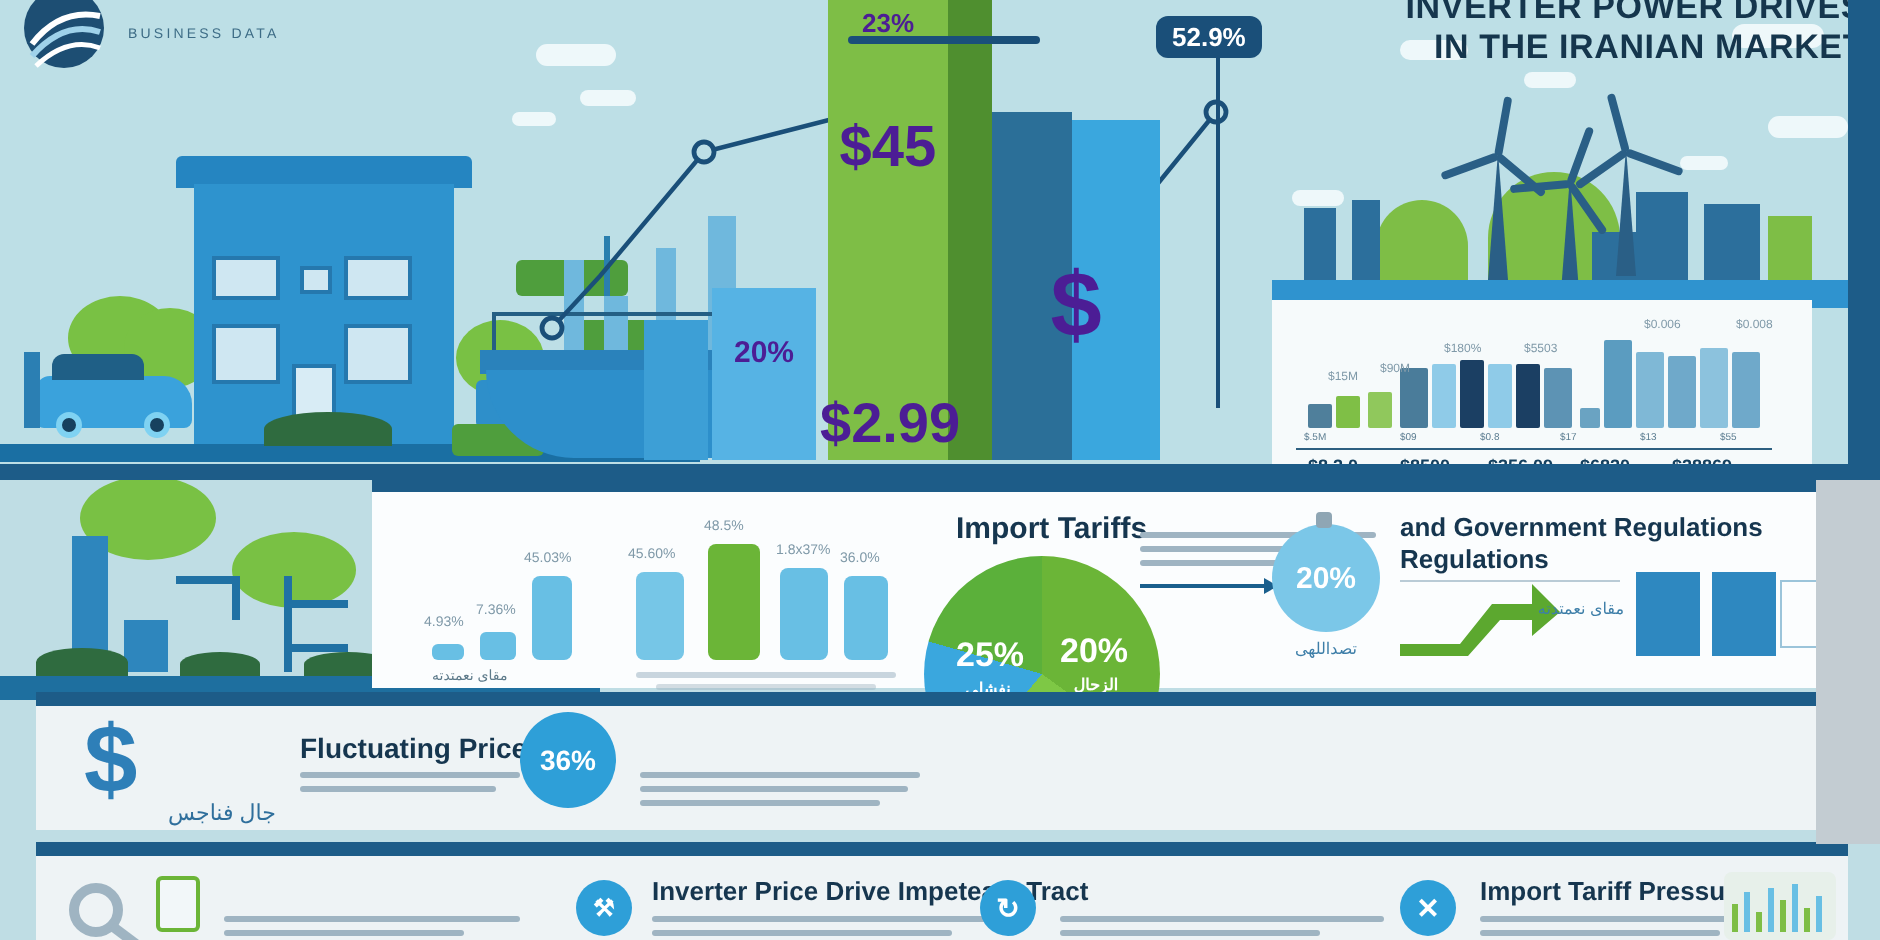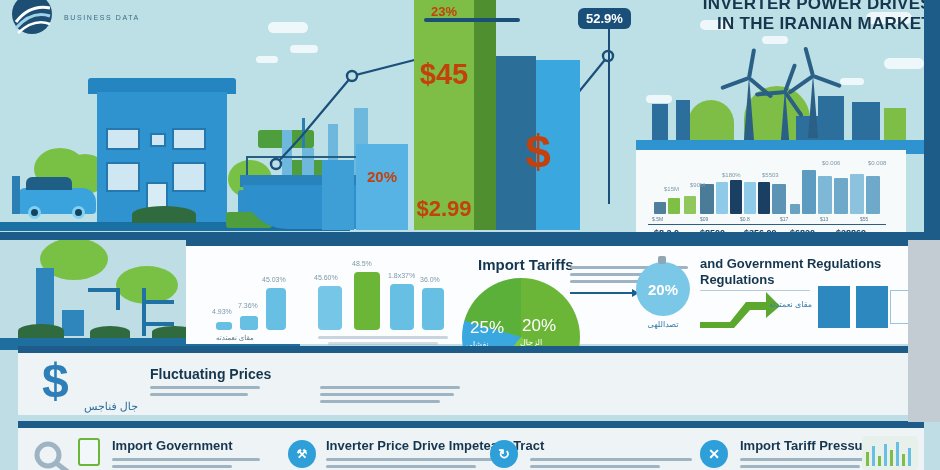--- a/index.html
+++ b/index.html
@@ -52,21 +52,21 @@
 
   
   .ground-c { position:absolute; left:636px; top:140px; width:304px; height:14px; background:#2f93cf; }
   .turbine-mast { position:absolute; width:0; height:0; border-left:5px solid transparent; border-right:5px solid transparent; border-bottom:64px solid #2a5f86; }
   .blade { position:absolute; width:4px; height:30px; background:#2a5f86; border-radius:2px; transform-origin:50% 100%; }
   .fbldg { position:absolute; background:#2c6f9c; }
   .gbldg { position:absolute; background:#7ebe46; }
 
   
   .bar { position:absolute; }
-  .bar-lbl { position:absolute; width:100%; text-align:center; color:#c2410c; font-weight:bold; }
+  .bar-lbl { position:absolute; width:100%; text-align:center; color:#4c1d95; font-weight:bold; }
 
   .tag { position:absolute; background:#1a4f79; color:#fff; font-weight:bold; border-radius:6px;
      padding:3px 8px; font-size:13px; white-space:nowrap; }
   .tag-stem { position:absolute; width:2px; background:#1a4f79; }
   .linepath { position:absolute; left:0; top:0; }
 
   
   .card { position:absolute; background:#f6fafb; }
   .rbar { position:absolute; border-radius:1px; }
   .rtick { position:absolute; font-size:5px; color:#5c7d91; white-space:nowrap; }
@@ -76,21 +76,21 @@
   
   .panel { position:absolute; background:#fbfdfe; }
   .panel-band { position:absolute; background:#1d5c88; }
 
   .hdr { font-weight:bold; color:#16364f; }
 
   .circ { position:absolute; border-radius:50%; display:flex; align-items:center; justify-content:center;
      color:#fff; font-weight:bold; }
 
   .pie { position:absolute; border-radius:50%; }
-  .pie-lbl { position:absolute; color:#fff; font-weight:normal; text-align:left; }
+  .pie-lbl { position:absolute; color:#fff; font-weight:bold; text-align:center; }
 
   .arrow-blue { position:absolute; height:2px; background:#1a5f8d; }
   .arrow-blue:after { content:""; position:absolute; right:-1px; top:-3px;
      border-left:7px solid #1a5f8d; border-top:4px solid transparent; border-bottom:4px solid transparent; }
 
   
   .strip { position:absolute; background:#eef3f5; }
   .strip-top { position:absolute; background:#1d5c88; height:7px; }
   .big-num { font-weight:bold; }
 
@@ -229,21 +229,21 @@
 
     <div class="bar" style="left:322px;top:160px;width:32px;height:70px;background:#3d9fd6;"></div>
 
     <div class="bar" style="left:356px;top:144px;width:52px;height:86px;background:#56b3e4;"></div>
     <div class="bar-lbl" style="left:356px;top:168px;width:52px;font-size:15px;">20%</div>
 
     <div class="bar" style="left:414px;top:0px;width:60px;height:230px;background:#7ebe46;"></div>
     <div class="bar" style="left:474px;top:0px;width:22px;height:230px;background:#4f8f2f;"></div>
     <div class="bar-lbl" style="left:414px;top:4px;width:60px;font-size:13px;">23%</div>
     <div class="bar-lbl" style="left:410px;top:58px;width:68px;font-size:29px;">$45</div>
-    <div class="bar-lbl" style="left:410px;top:196px;width:68px;font-size:22px;">$2.99</div>
+    <div class="bar-lbl" style="left:410px;top:196px;width:68px;font-size:28px;">$2.99</div>
 
     <div class="bar" style="left:496px;top:60px;width:84px;height:170px;background:#3aa7de;"></div>
     <div class="bar" style="left:496px;top:56px;width:40px;height:174px;background:#2b6f98;"></div>
     <div class="bar-lbl" style="left:496px;top:125px;width:84px;font-size:46px;">$</div>
 
     <div class="tag-stem" style="left:608px;top:28px;height:176px;"></div>
     <div class="tag" style="left:578px;top:8px;">52.9%</div>
     <div style="position:absolute;left:424px;top:18px;width:96px;height:4px;background:#1a4f79;border-radius:2px;"></div>
   </div>
 
@@ -363,34 +363,36 @@
 
   <div style="position:absolute;left:42px;top:358px;display:flex;align-items:flex-start;">
     <span class="big-num" style="font-size:48px;color:#2e7fb8;line-height:46px;">$</span>
   </div>
   <div style="position:absolute;left:84px;top:400px;font-size:11px;color:#2f6f9c;">جال فناجس</div>
 
   <div class="hdr" style="position:absolute;left:150px;top:366px;font-size:14px;">Fluctuating Prices</div>
   <span class="pseudo" style="position:absolute;left:150px;top:386px;width:110px;height:3px;"></span>
   <span class="pseudo" style="position:absolute;left:150px;top:393px;width:98px;height:3px;"></span>
 
+  <div class="circ" style="left:260px;top:356px;width:48px;height:48px;background:#2e9fd8;font-size:14px;">
+    <span>36%</span>
+  </div>
 
   <span class="pseudo" style="position:absolute;left:320px;top:386px;width:140px;height:3px;"></span>
   <span class="pseudo" style="position:absolute;left:320px;top:393px;width:134px;height:3px;"></span>
   <span class="pseudo" style="position:absolute;left:320px;top:400px;width:120px;height:3px;"></span>
 
   <div class="strip-top" style="left:18px;top:421px;width:906px;"></div>
   <div class="strip" style="left:18px;top:428px;width:906px;height:42px;"></div>
 
   <svg style="position:absolute;left:32px;top:440px;" width="40" height="30">
     <circle cx="16" cy="15" r="11" fill="none" stroke="#9fb4c2" stroke-width="5"></circle>
     <line x1="24" y1="23" x2="36" y2="32" stroke="#9fb4c2" stroke-width="5"></line>
   </svg>
   <div style="position:absolute;left:78px;top:438px;width:22px;height:28px;background:#f2f7f9;border:2px solid #6bb537;border-radius:3px;"></div>
-  <div class="hdr" style="position:absolute;left:112px;top:438px;font-size:13px;">Import Government</div>
   <span class="pseudo" style="position:absolute;left:112px;top:458px;width:148px;height:3px;"></span>
   <span class="pseudo" style="position:absolute;left:112px;top:465px;width:120px;height:3px;"></span>
 
   <div class="circ" style="left:288px;top:440px;width:28px;height:28px;background:#2e9fd8;font-size:12px;">⚒</div>
   <div class="hdr" style="position:absolute;left:326px;top:438px;font-size:13px;">Inverter Price Drive Impeteate Tract</div>
   <span class="pseudo" style="position:absolute;left:326px;top:458px;width:180px;height:3px;"></span>
   <span class="pseudo" style="position:absolute;left:326px;top:465px;width:150px;height:3px;"></span>
 
   <div class="circ" style="left:490px;top:440px;width:28px;height:28px;background:#2e9fd8;font-size:14px;">↻</div>
   <span class="pseudo" style="position:absolute;left:530px;top:458px;width:162px;height:3px;"></span>

